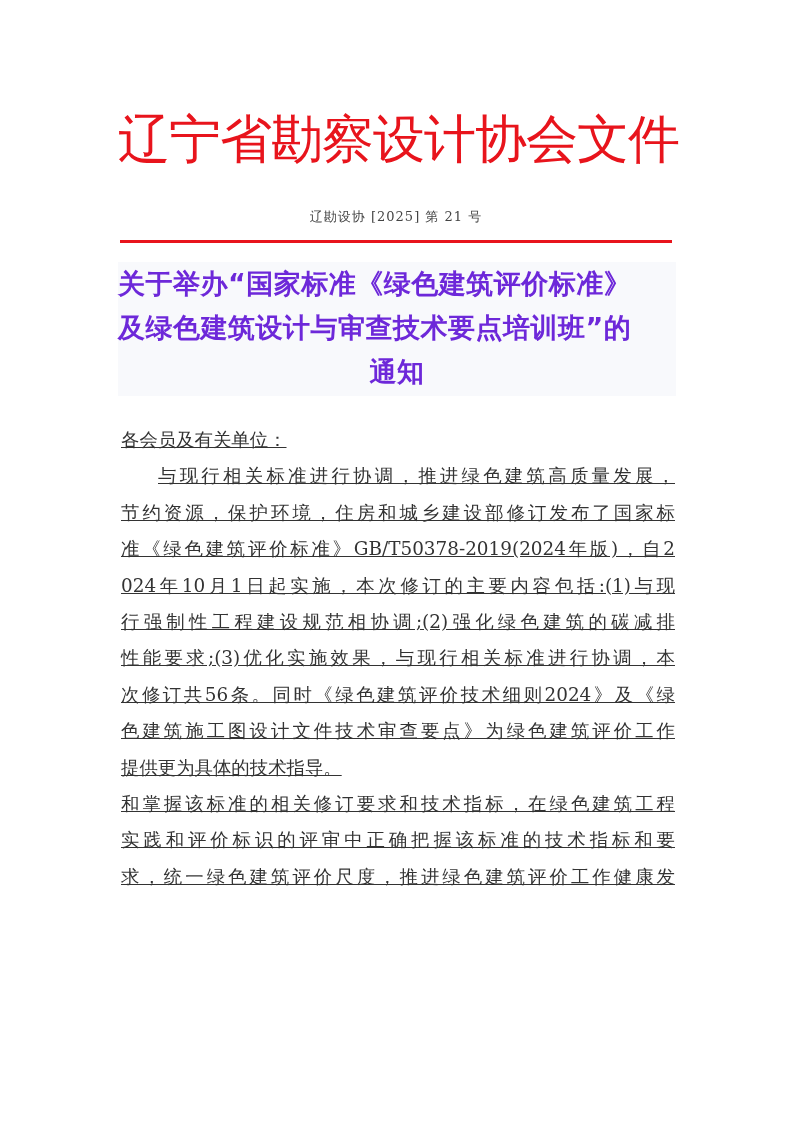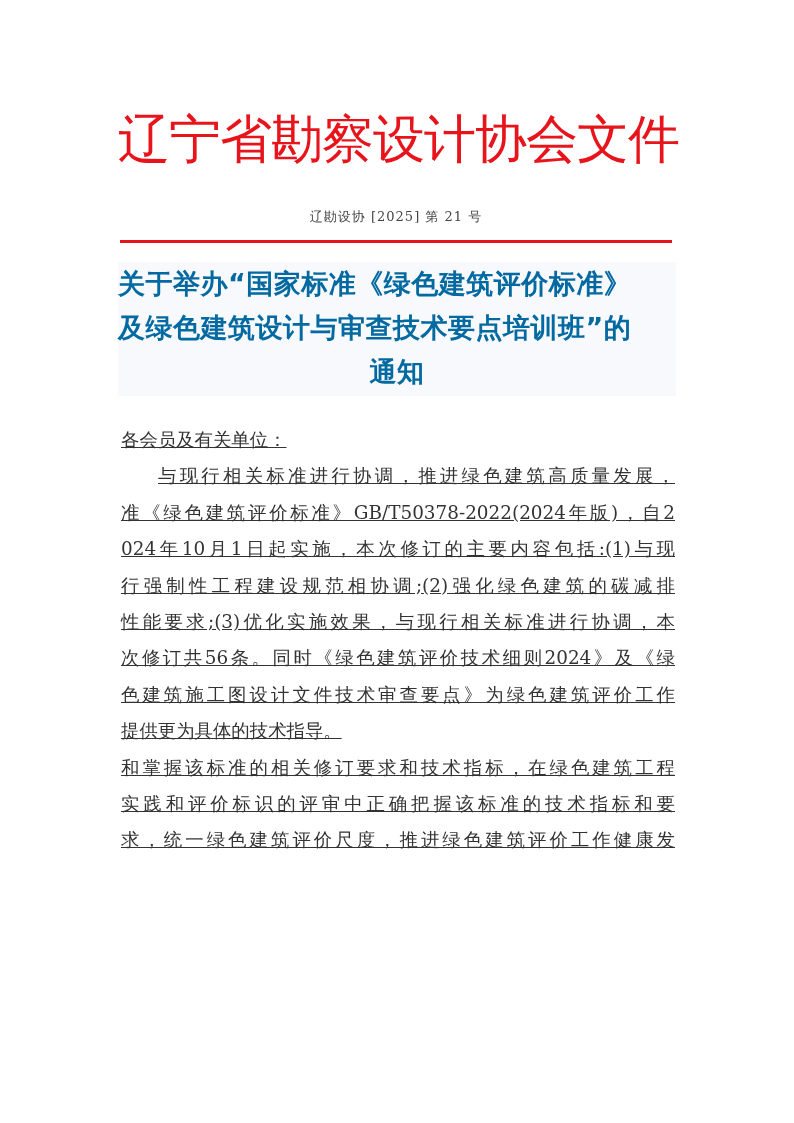--- a/index.html
+++ b/index.html
@@ -20,21 +20,21 @@
   .red-rule {
     position: absolute; left: 120px; top: 240px; width: 552px; height: 3px;
     background: #e8141c;
   }
   .title-block {
     position: absolute; left: 118px; top: 262px; width: 558px; height: 134px;
     background: #f8f9fc;
   }
   .title-block .line {
     font-family: "DejaVu Sans", "Liberation Sans", sans-serif; font-weight: bold;
-    font-size: 27px; color: #0369a1; line-height: 44px; white-space: nowrap;
+    font-size: 27px; color: #6d28d9; line-height: 44px; white-space: nowrap;
     letter-spacing: 0.5px;
   }
   .title-block .line.center { text-align: center; }
   .body {
     position: absolute; left: 121px; top: 422px; width: 554px;
     font-family: "DejaVu Serif", "Liberation Serif", serif; font-size: 18.4px;
     color: #333; line-height: 36.4px; text-decoration: underline;
   }
   .body .row { white-space: nowrap; text-align: justify; text-align-last: justify; height: 36.4px; }
   .body .row.last { text-align-last: left; }
@@ -66,21 +66,22 @@
   <div class="title-block">
     <div class="line">关于举办“国家标准《绿色建筑评价标准》</div>
     <div class="line">及绿色建筑设计与审查技术要点培训班”的</div>
     <div class="line center">通知</div>
   </div>
 
   <div class="body">
     <div class="row last">各会员及有关单位：</div>
 
     <div class="row indent">与现行相关标准进行协调，推进绿色建筑高质量发展，</div>
-    <div class="row">准《绿色建筑评价标准》GB/T50378-2022(2024年版)，自2</div>
+    <div class="row">节约资源，保护环境，住房和城乡建设部修订发布了国家标</div>
+    <div class="row">准《绿色建筑评价标准》GB/T50378-2019(2024年版)，自2</div>
     <div class="row">024年10月1日起实施，本次修订的主要内容包括:(1)与现</div>
     <div class="row">行强制性工程建设规范相协调;(2)强化绿色建筑的碳减排</div>
     <div class="row">性能要求;(3)优化实施效果，与现行相关标准进行协调，本</div>
     <div class="row">次修订共56条。同时《绿色建筑评价技术细则2024》及《绿</div>
     <div class="row">色建筑施工图设计文件技术审查要点》为绿色建筑评价工作</div>
     <div class="row last">提供更为具体的技术指导。</div>
 
     <div class="row">和掌握该标准的相关修订要求和技术指标，在绿色建筑工程</div>
     <div class="row">实践和评价标识的评审中正确把握该标准的技术指标和要</div>
     <div class="row">求，统一绿色建筑评价尺度，推进绿色建筑评价工作健康发</div>

